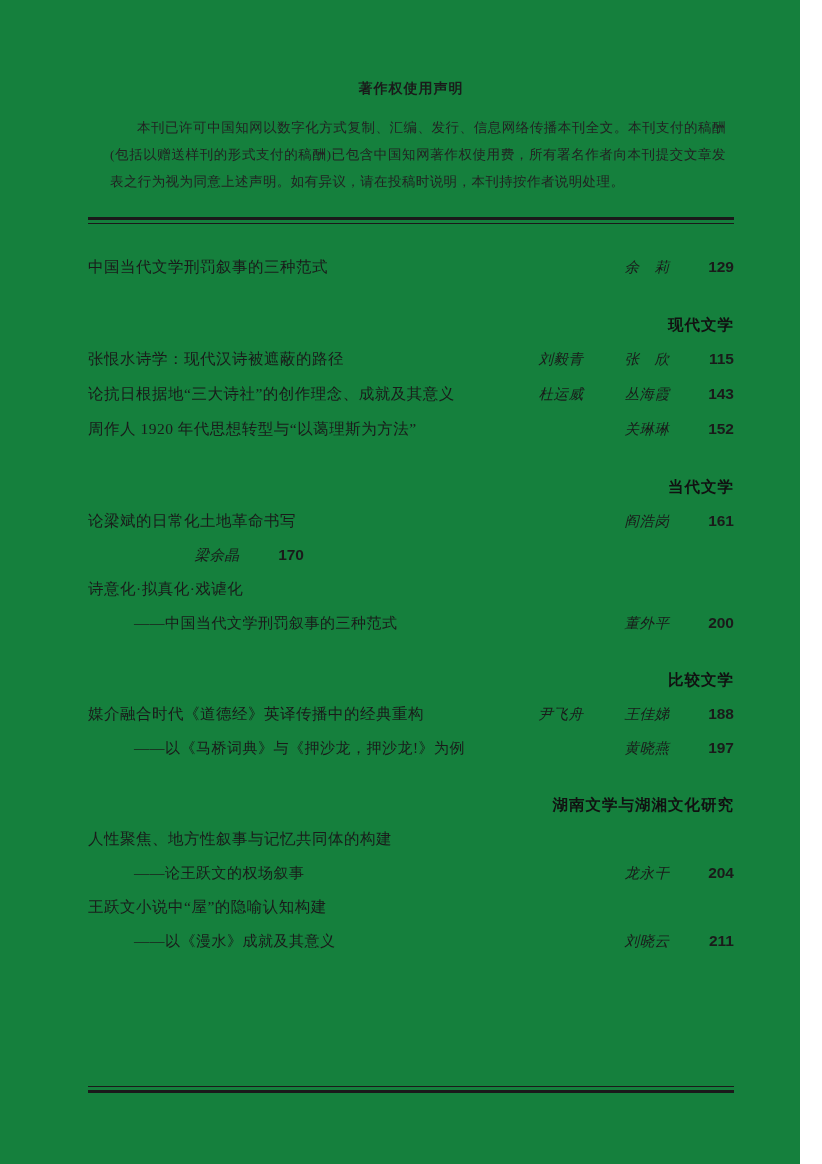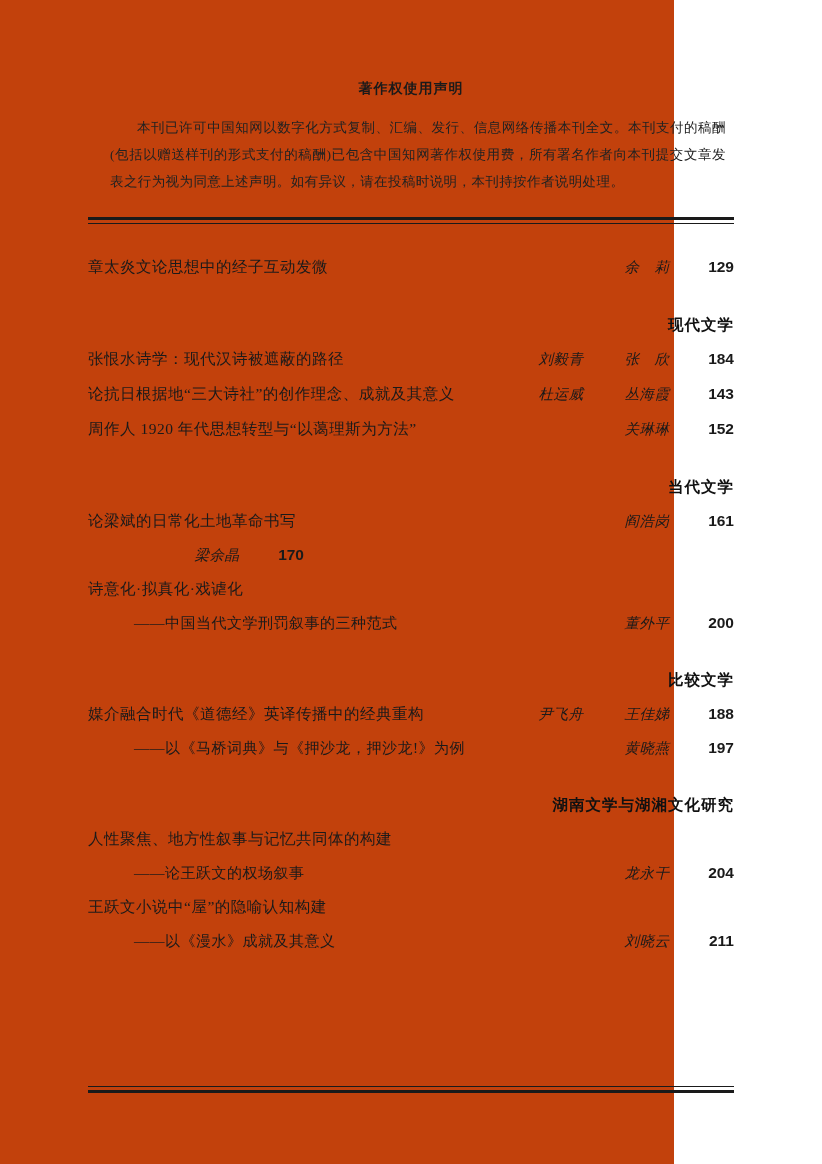--- a/index.html
+++ b/index.html
@@ -11,23 +11,23 @@
     width: 822px;
     height: 1164px;
     font-family: "Liberation Serif", "DejaVu Serif", serif;
     color: #1a1a1a;
     position: relative;
     overflow: hidden;
   }
   .page {
     position: absolute;
     left: 0; top: 0;
-    width: 674px;
+    width: 800px;
     height: 1164px;
-    background: #c2410c;
+    background: #15803d;
     box-sizing: border-box;
   }
   .content {
     position: absolute;
     left: 88px;
     top: 80px;
     width: 646px;
   }
 
   
@@ -142,36 +142,36 @@
       <div class="copyright-body">
         <p>本刊已许可中国知网以数字化方式复制、汇编、发行、信息网络传播本刊全文。本刊支付的稿酬(包括以赠送样刊的形式支付的稿酬)已包含中国知网著作权使用费，所有署名作者向本刊提交文章发表之行为视为同意上述声明。如有异议，请在投稿时说明，本刊持按作者说明处理。</p>
       </div>
     </div>
 
     <hr class="rule-top">
 
     <div class="toc">
 
       <div class="toc-entry">
-        <span class="toc-title">章太炎文论思想中的经子互动发微</span>
+        <span class="toc-title">中国当代文学刑罚叙事的三种范式</span>
         <span class="toc-authors">
           <span class="toc-author">余　莉</span>
         </span>
         <span class="toc-page">129</span>
       </div>
 
       <div class="toc-section-head">现代文学</div>
 
       <div class="toc-entry">
         <span class="toc-title">张恨水诗学：现代汉诗被遮蔽的路径</span>
         <span class="toc-authors">
           <span class="toc-author">刘毅青</span>
           <span class="toc-author">张　欣</span>
         </span>
-        <span class="toc-page">184</span>
+        <span class="toc-page">115</span>
       </div>
 
       <div class="toc-entry">
         <span class="toc-title">论抗日根据地“三大诗社”的创作理念、成就及其意义</span>
         <span class="toc-authors">
           <span class="toc-author">杜运威</span>
           <span class="toc-author">丛海霞</span>
         </span>
         <span class="toc-page">143</span>
       </div>

